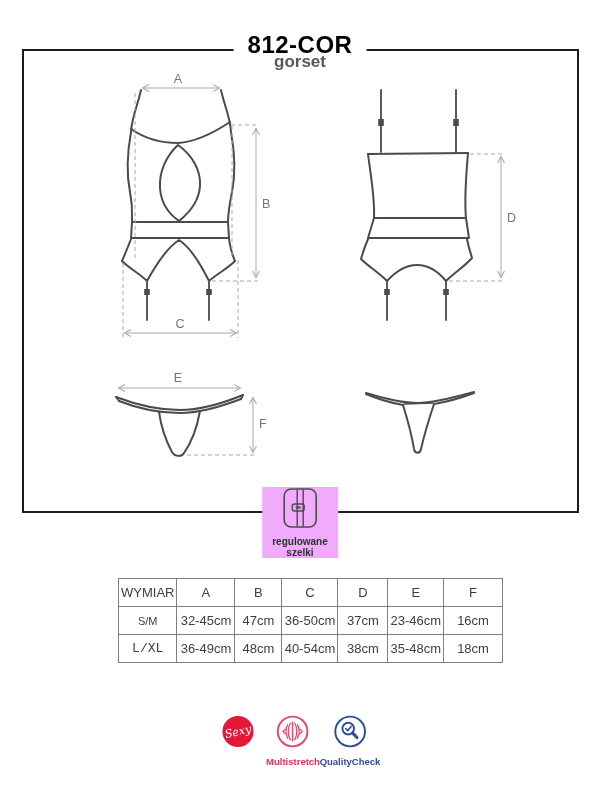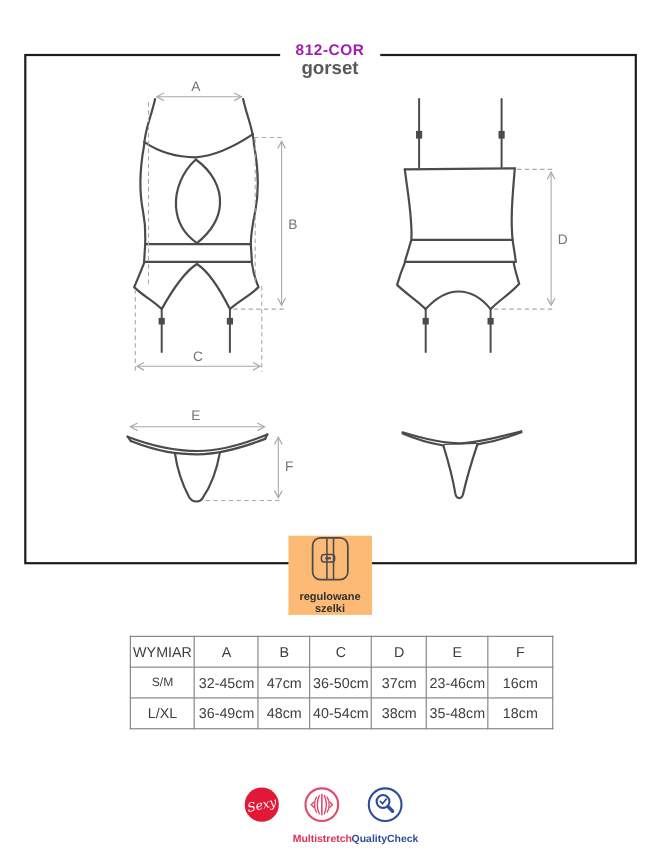--- a/index.html
+++ b/index.html
@@ -3,24 +3,24 @@
 <meta charset="utf-8">
 <style>
   html,body{margin:0;padding:0;background:#ffffff;}
   .page{position:relative;width:600px;height:788px;background:#ffffff;
         font-family:"Liberation Sans",sans-serif;overflow:hidden;}
   .frame{position:absolute;left:22px;top:49px;width:553px;height:460px;
          border:2px solid #1c1c1c;z-index:0;}
   .diagram-svg{position:absolute;left:0;top:0;z-index:1;}
   .title-block{position:absolute;left:300px;top:34px;transform:translateX(-50%);
                background:#ffffff;z-index:2;text-align:center;padding:0 14px;}
-  .title-block h1{margin:0;font-size:14px;font-weight:bold;color:#a21caf;letter-spacing:.5px;line-height:22px;}
+  .title-block h1{margin:0;font-size:24px;font-weight:bold;color:#000000;letter-spacing:.5px;line-height:22px;}
   .title-block .sub{font-size:17px;color:#58585a;line-height:12px;font-weight:bold;}
   .strap-block{position:absolute;left:300px;top:487px;transform:translateX(-50%);
-               background:#fdba74;z-index:2;text-align:center;padding:0 10px;}
+               background:#f0abfc;z-index:2;text-align:center;padding:0 10px;}
   .strap-block .cap{font-size:10px;font-weight:bold;color:#2f2f31;line-height:11px;margin-top:3px;}
   table.size-table{position:absolute;left:118px;top:578px;border-collapse:collapse;z-index:1;table-layout:fixed;}
   table.size-table td{border:1px solid #7f7f7f;height:27px;text-align:center;vertical-align:middle;
                       font-size:13px;color:#3e3e40;padding:0 2px;white-space:nowrap;margin-top:28px;}
   td.c0{width:50px;font-size:11.5px;}
   td.c1{width:53px;} td.c2{width:42px;} td.c3{width:51px;}
   td.c4{width:45px;} td.c5{width:50px;} td.c6{width:54px;}
   .material-row{position:absolute;left:120px;top:677px;display:flex;align-items:center;gap:9px;z-index:1;}
   .material-row .mtext{font-size:13px;color:#3e3e40;}
   .badge{position:absolute;top:715px;transform:translateX(-50%);text-align:center;z-index:1;}
@@ -143,21 +143,21 @@
     <tr>
       <td class="c0" style="font-size:11px;">S/M</td>
       <td class="c1">32-45cm</td>
       <td class="c2">47cm</td>
       <td class="c3">36-50cm</td>
       <td class="c4">37cm</td>
       <td class="c5">23-46cm</td>
       <td class="c6">16cm</td>
     </tr>
     <tr>
-      <td class="c0" style="font-size:13px;">L/XL</td>
+      <td class="c0" style="font-size:13px;font-family:Liberation Mono, monospace;">L/XL</td>
       <td class="c1">36-49cm</td>
       <td class="c2">48cm</td>
       <td class="c3">40-54cm</td>
       <td class="c4">38cm</td>
       <td class="c5">35-48cm</td>
       <td class="c6">18cm</td>
     </tr>
   </tbody>
     </table>
 

